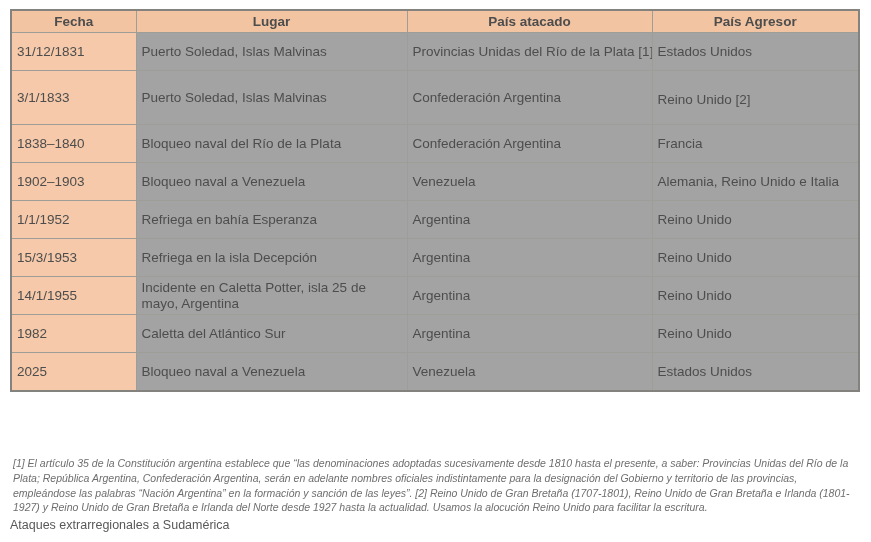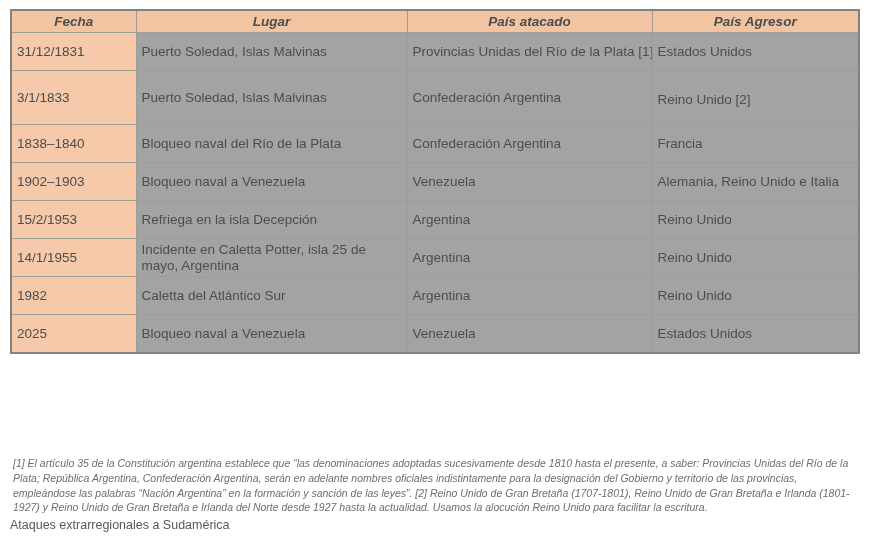--- a/index.html
+++ b/index.html
@@ -29,21 +29,20 @@
   table.attacks th {
     background: #f2c4a2;
     color: #4d4d4d;
     font-weight: bold;
     font-size: 13.5px;
     padding: 2px 4px;
     border: 1.5px solid #9f9d97;
     text-align: center;
     height: 17px;
     line-height: 17px;
-    font-style: italic;
   }
   table.attacks td {
     color: #4d4d4d;
     font-size: 13.5px;
     line-height: 16px;
     padding: 2px 5px;
     border: 1.5px solid #9f9d97;
     background: #a3a3a3;
     vertical-align: middle;
     height: 33px;
@@ -121,21 +120,27 @@
           <td>Confederación Argentina</td>
           <td>Francia</td>
         </tr>
         <tr>
           <td class="fecha">1902–1903</td>
           <td>Bloqueo naval a Venezuela</td>
           <td>Venezuela</td>
           <td>Alemania, Reino Unido e Italia</td>
         </tr>
         <tr>
-          <td class="fecha">15/2/1953</td>
+          <td class="fecha">1/1/1952</td>
+          <td>Refriega en bahía Esperanza</td>
+          <td>Argentina</td>
+          <td>Reino Unido</td>
+        </tr>
+        <tr>
+          <td class="fecha">15/3/1953</td>
           <td>Refriega en la isla Decepción</td>
           <td>Argentina</td>
           <td>Reino Unido</td>
         </tr>
         <tr>
           <td class="fecha">14/1/1955</td>
           <td>Incidente en Caletta Potter, isla 25 de mayo, Argentina</td>
           <td>Argentina</td>
           <td>Reino Unido</td>
         </tr>

